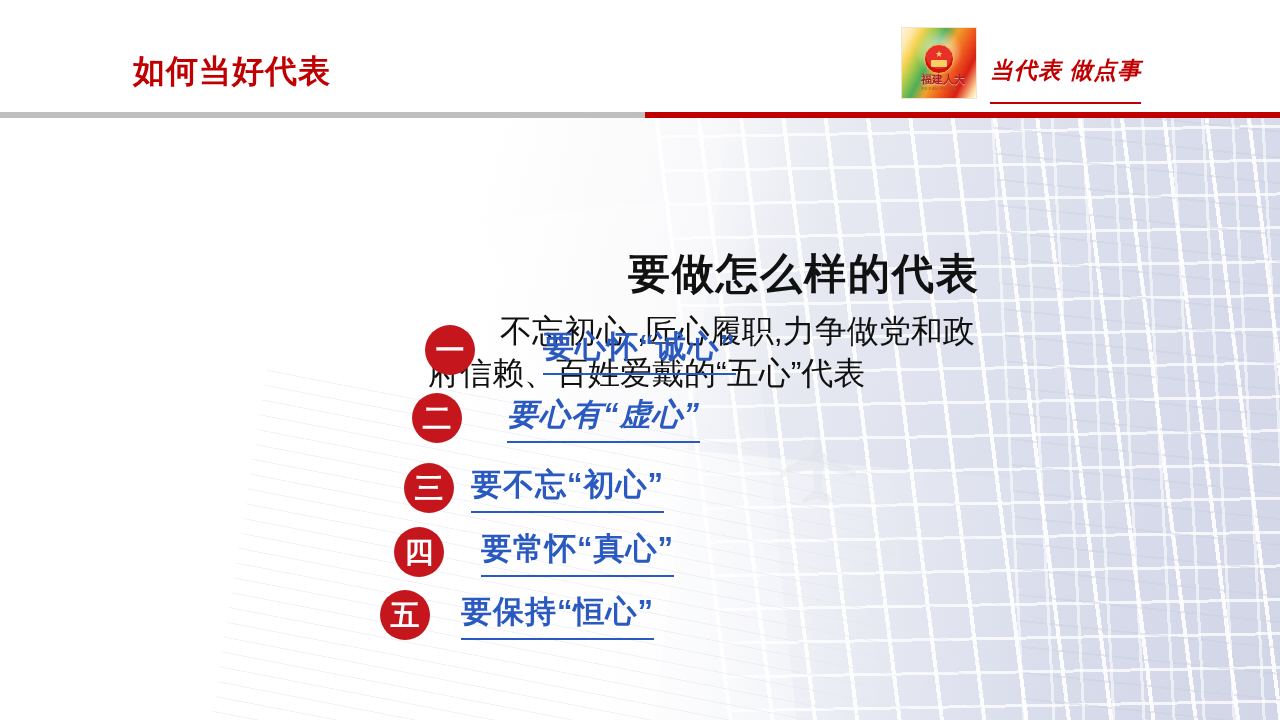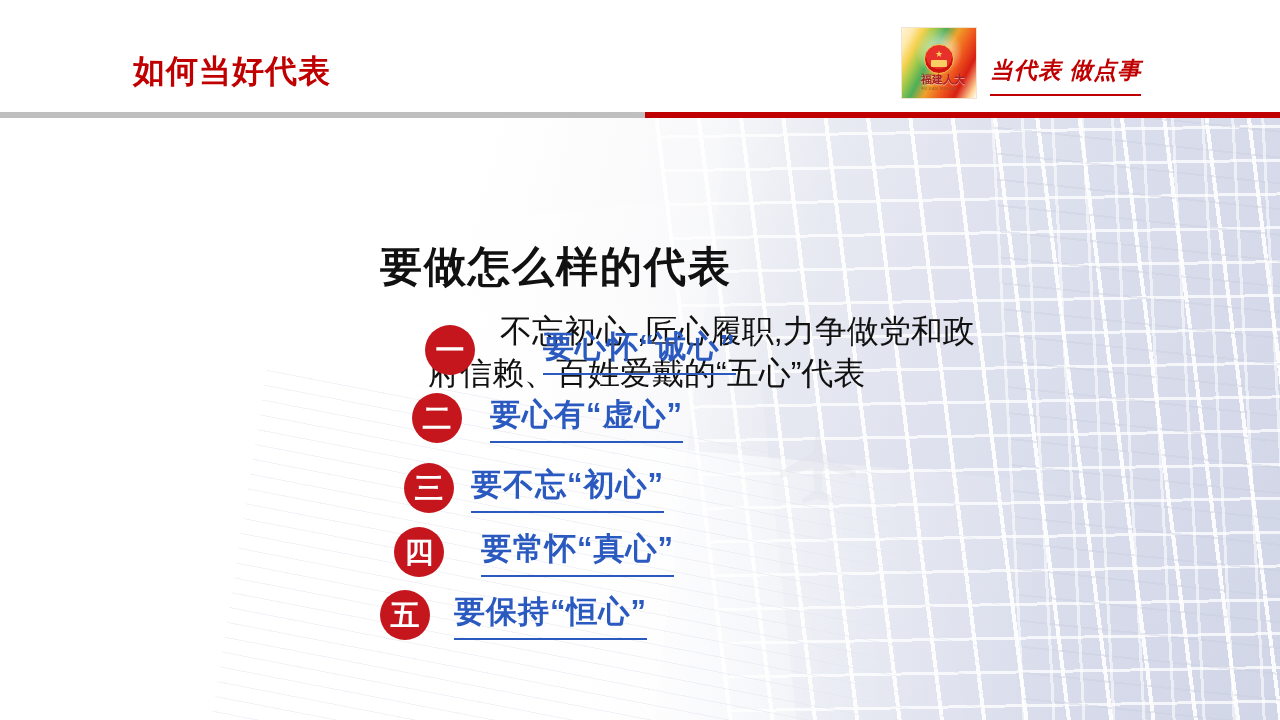--- a/index.html
+++ b/index.html
@@ -102,31 +102,31 @@
     padding-left:8px;
   }
   .logo-sub{
     position:absolute;left:0;right:0;top:58px;text-align:center;
     font-size:4px;color:#9b5a2a;letter-spacing:.5px;
   }
   .hdr-slogan{
     position:absolute;left:990px;top:55px;
     font-size:23px;font-weight:bold;font-style:italic;color:#c00000;
     letter-spacing:1px;white-space:nowrap;
-    border-bottom:2px solid #c00000;padding-bottom:8px;
+    border-bottom:2px solid #c00000;padding-bottom:16px;
     font-family:"Liberation Sans","DejaVu Sans",sans-serif;
   }
   .rule{position:absolute;left:0;top:112px;width:1280px;height:6px;}
   .rule-grey{position:absolute;left:0;top:0;width:645px;height:6px;background:#bfbfbf;}
   .rule-red{position:absolute;left:645px;top:0;width:635px;height:6px;background:#c00000;}
 
   
   .content{position:absolute;left:0;top:118px;width:1280px;height:602px;}
   .headline{
-    position:absolute;left:380px;top:123px;width:600px;text-align:left;
+    position:absolute;left:380px;top:130px;width:600px;text-align:right;
     font-family:"Liberation Serif","DejaVu Serif",serif;
     font-size:42px;font-weight:bold;color:#111111;letter-spacing:2px;
     line-height:52px;
   }
   .sub{
     position:absolute;left:428px;top:192px;width:566px;
     font-family:"Liberation Sans","DejaVu Sans",sans-serif;
     font-size:32px;color:#111111;line-height:42px;letter-spacing:0px;
     text-indent:72px;
   }
@@ -140,24 +140,24 @@
     font-size:29px;font-weight:bold;line-height:50px;text-align:center;
     box-sizing:border-box;
   }
   .itxt{
     position:absolute;top:2px;white-space:nowrap;
     font-family:"Liberation Sans","DejaVu Sans",sans-serif;
     font-size:31px;font-weight:bold;color:#2a59c0;letter-spacing:1px;
     border-bottom:2px solid #2a59c0;padding-bottom:6px;line-height:40px;
   }
   #it1{left:425px;top:207px;}  #it1 .itxt{left:93px;margin-left:25px;}
-  #it2{left:412px;top:275px;}  #it2 .itxt{left:78px;}
+  #it2{left:412px;top:275px;}  #it2 .itxt{left:95px;font-style:italic;}
   #it3{left:404px;top:345px;}  #it3 .itxt{left:67px;}
   #it4{left:394px;top:409px;}  #it4 .itxt{left:78px;margin-left:9px;}
-  #it5{left:380px;top:472px;}  #it5 .itxt{left:74px;}
+  #it5{left:380px;top:472px;}  #it5 .itxt{left:81px;}
 </style>
 </head>
 <body>
 
 <div id="slide">
 
   <div class="bg">
     <div class="bg-base"></div>
     <div class="bg-tower"></div>
     <div class="bg-grid"></div>

